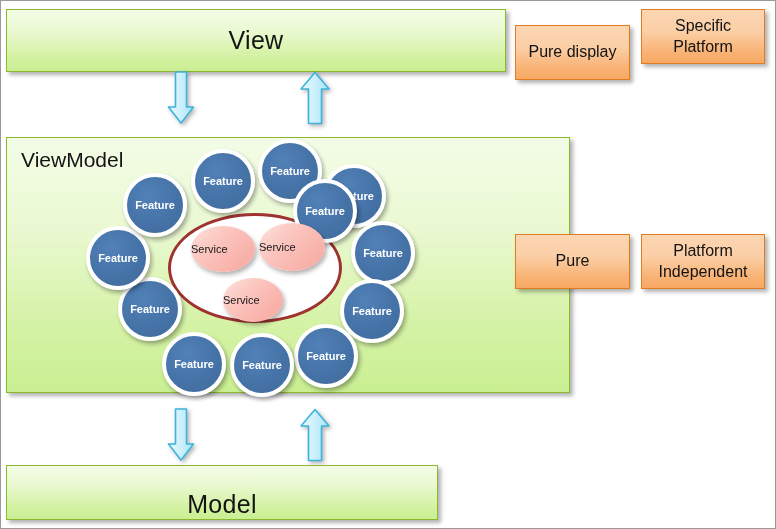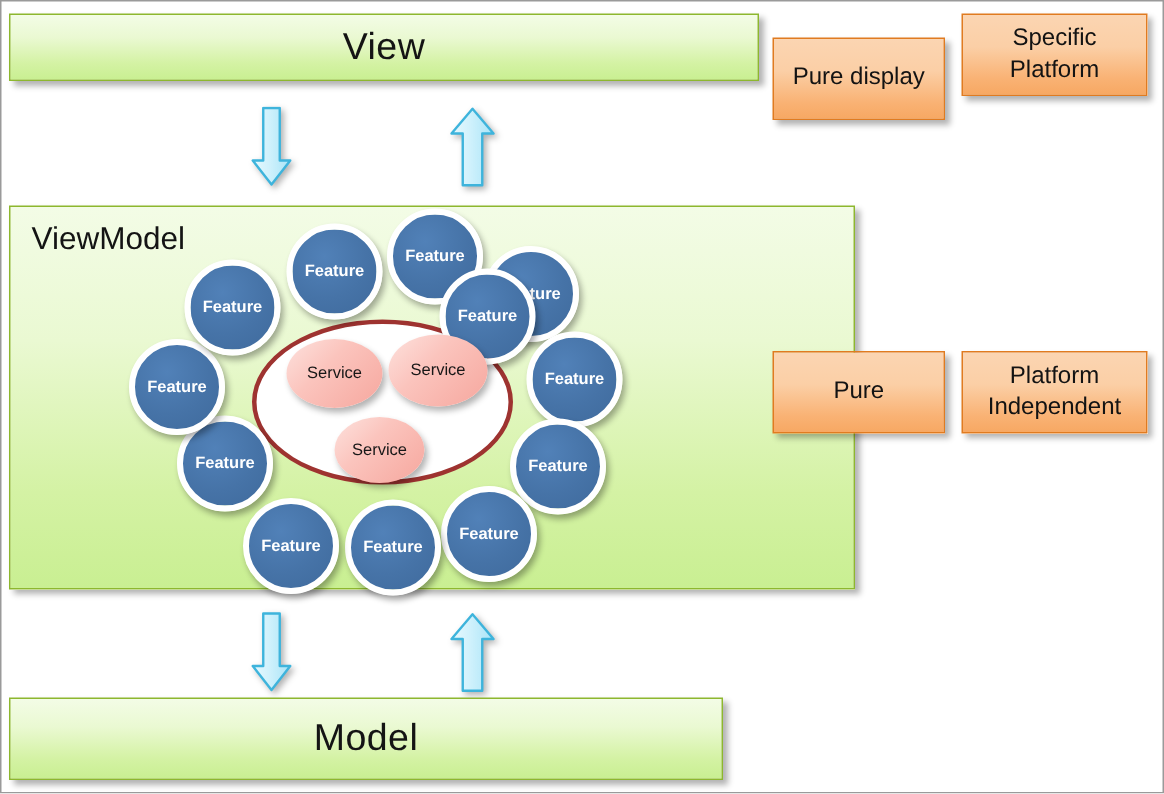--- a/index.html
+++ b/index.html
@@ -30,22 +30,22 @@
     display: flex;
     align-items: center;
     justify-content: center;
   }
   .green-box .big-label {
     font-size: 25px;
     color: #141414;
     letter-spacing: 0.3px;
   }
 
-  #view-box  { left: 5px;  top: 8px;   width: 500px; height: 45px; }
-  #model-box { left: 5px;  top: 464px; width: 476px; height: 55px; }
+  #view-box  { left: 5px;  top: 8px;   width: 500px; height: 63px; }
+  #model-box { left: 5px;  top: 464px; width: 432px; height: 55px; align-items: flex-end; }
 
   #viewmodel-box {
     left: 5px; top: 136px; width: 564px; height: 256px;
     display: block;
   }
   #viewmodel-label {
     position: absolute;
     left: 14px;
     top: 10px;
     font-size: 21px;
@@ -110,21 +110,20 @@
     box-sizing: border-box;
     z-index: 3;
   }
   .service {
     position: absolute;
     border-radius: 50%;
     background: linear-gradient(135deg, #FDE2DE 0%, #FBC4BD 40%, #F6A79E 100%);
     box-shadow: 2px 3px 4px rgba(0,0,0,0.30);
     display: flex;
     align-items: center;
-    justify-content: center;
     color: #171717;
     font-size: 11px;
     z-index: 5;
   }
   #service-1 { left: 190px; top: 225px; width: 64px; height: 46px; }
   #service-2 { left: 258px; top: 222px; width: 66px; height: 48px; }
   #service-3 { left: 222px; top: 277px; width: 60px; height: 44px; }
 </style>
 </head>
 <body>

